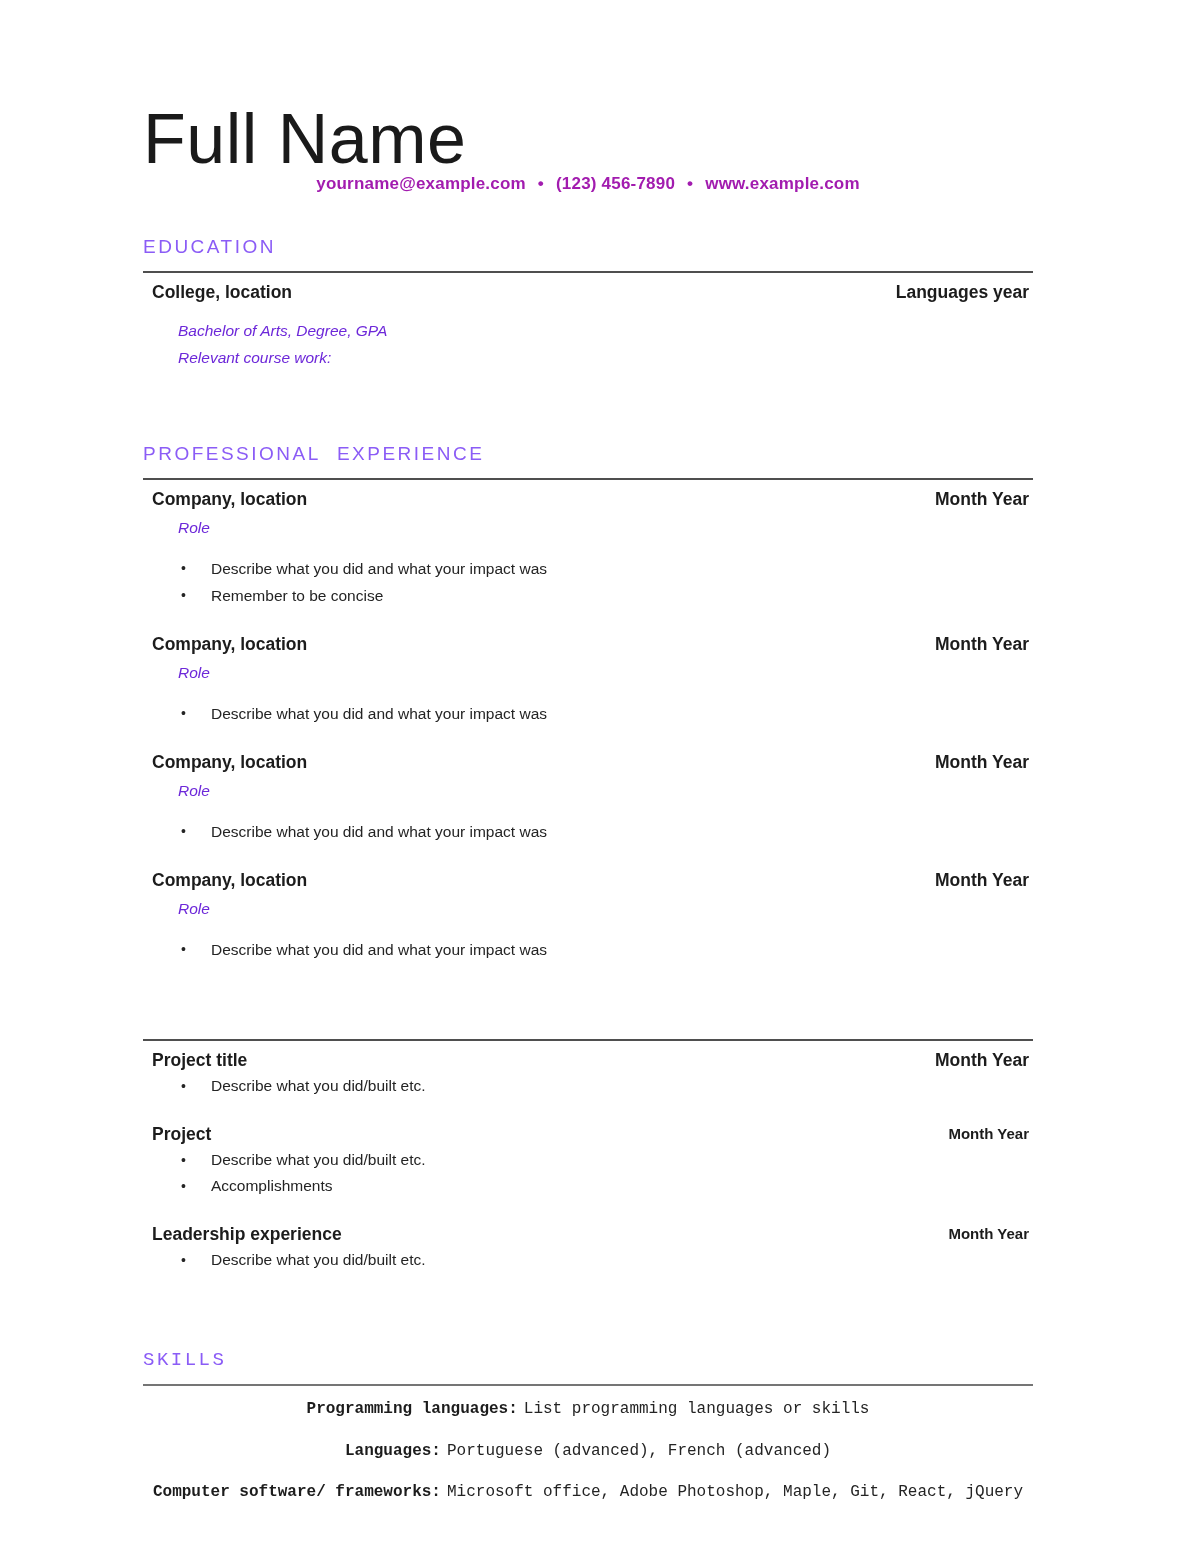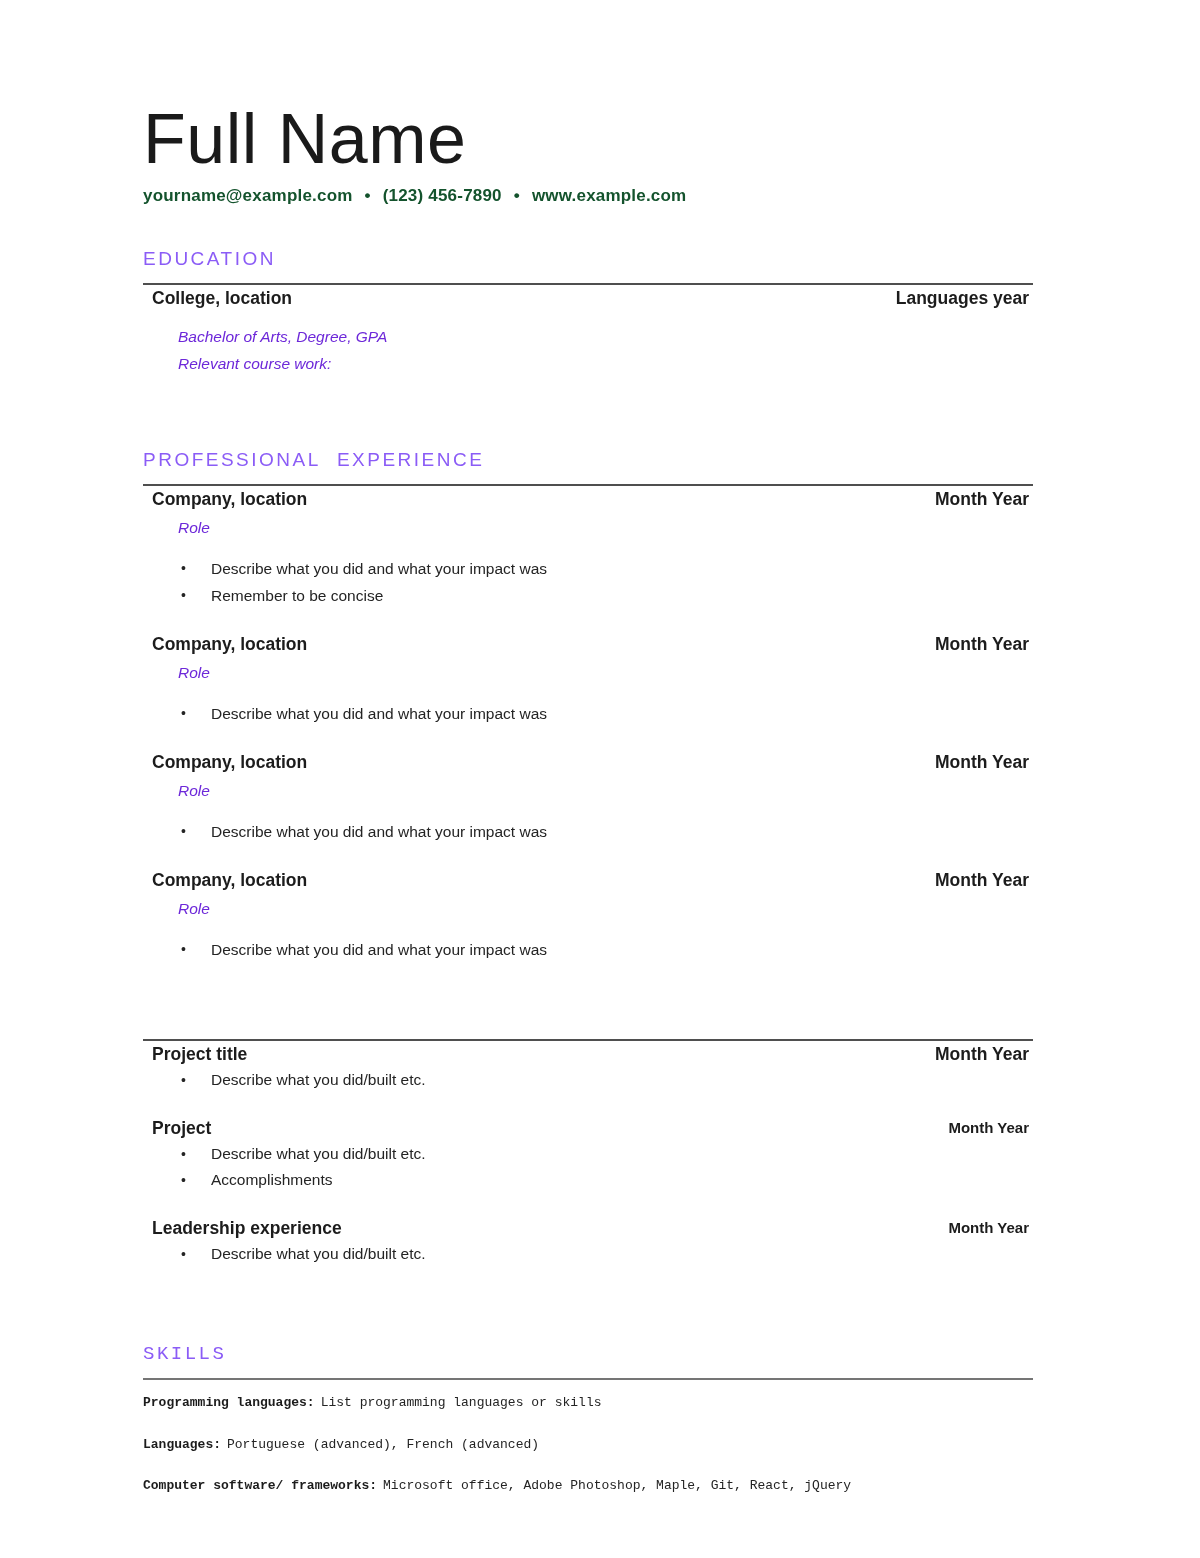--- a/index.html
+++ b/index.html
@@ -18,25 +18,25 @@
 
   
   .name {
     font-size: 70px;
     font-weight: 400;
     line-height: 1.0;
     color: #1a1a1a;
     letter-spacing: 0.5px;
   }
   .contact {
-    margin-top: 12px;
     font-size: 17px;
     font-weight: 700;
-    color: #14532d;
+    color: #a21caf;
     letter-spacing: 0.2px;
+    text-align: center;
   }
   .contact .sep { margin: 0 12px; }
 
   
   .section { margin-top: 42px; }
   .section.experience { margin-top: 72px; }
   .section.projects   { margin-top: 76px; }
   .section.skills     { margin-top: 76px; font-family: Liberation Mono, monospace; }
 
   .section-label {
@@ -52,21 +52,21 @@
     border-top: 2px solid #4f4f4f;
     height: 0;
   }
   .section.skills .rule { border-top-color: #757575; }
 
   
   .row {
     display: flex;
     justify-content: space-between;
     align-items: flex-start;
-    margin-top: 2px;
+    margin-top: 8px;
     padding-left: 9px;
   }
   .row-title {
     font-size: 17.5px;
     font-weight: 700;
     color: #1c1c1c;
     line-height: 22px;
   }
   .row-date {
     font-size: 17.5px;
@@ -103,23 +103,24 @@
   .bullets.tight .bullet-line { line-height: 26px; }
   .blt {
     width: 30px;
     flex: 0 0 30px;
     font-size: 14px;
   }
 
   
   .skills-line {
     display: block;
-    font-size: 13px;
+    font-size: 16px;
     line-height: 22px;
     color: #242424;
+    text-align: center;
   }
   .skills-line.l0 { margin-top: 12px; }
   .skills-line.l1 { margin-top: 19px; }
   .skills-line.l2 { margin-top: 20px; }
   .skills-label { font-weight: 700; color: #1c1c1c; }
   .skills-value { font-weight: 400; margin-left: 6px; }
 </style>
 </head>
 <body>
 

